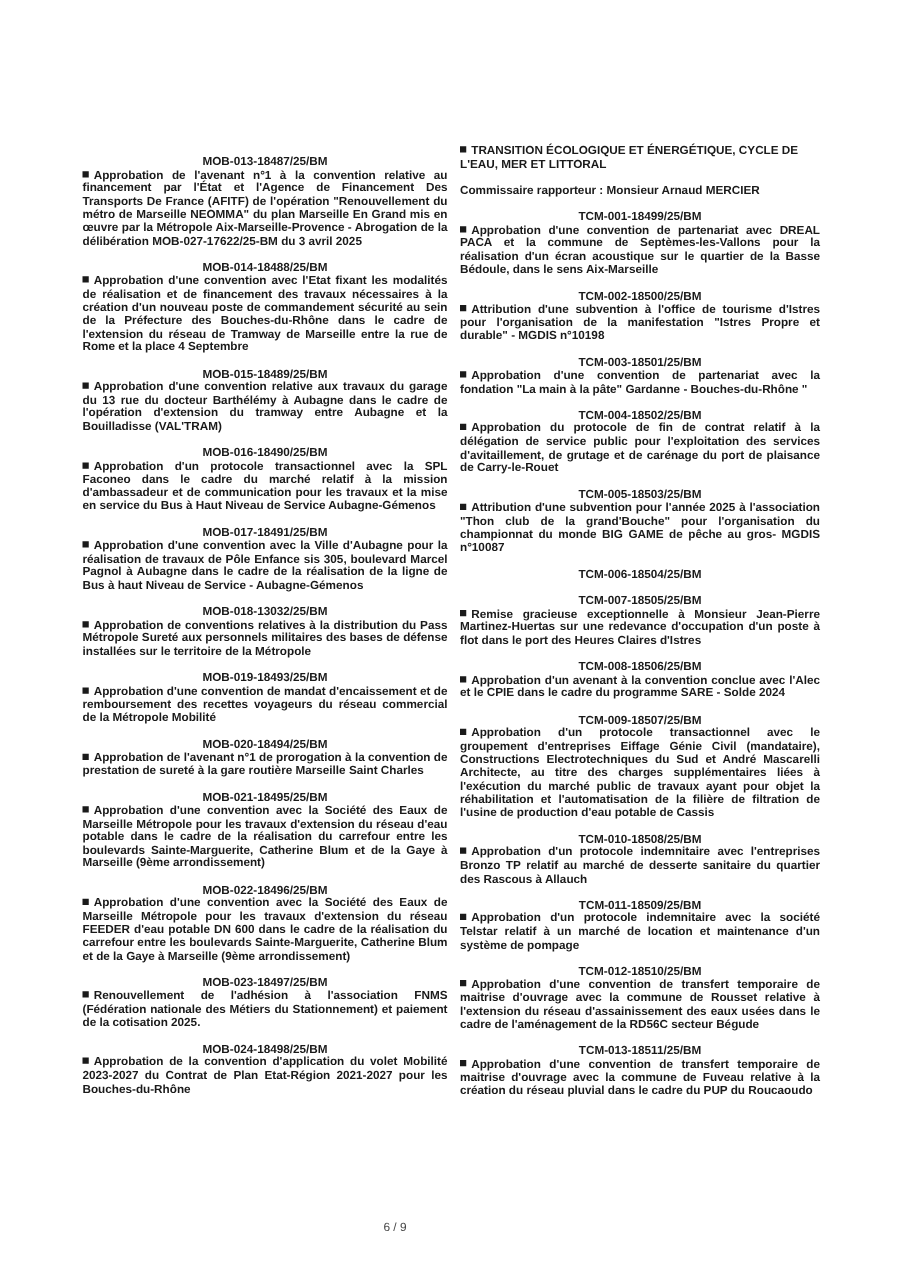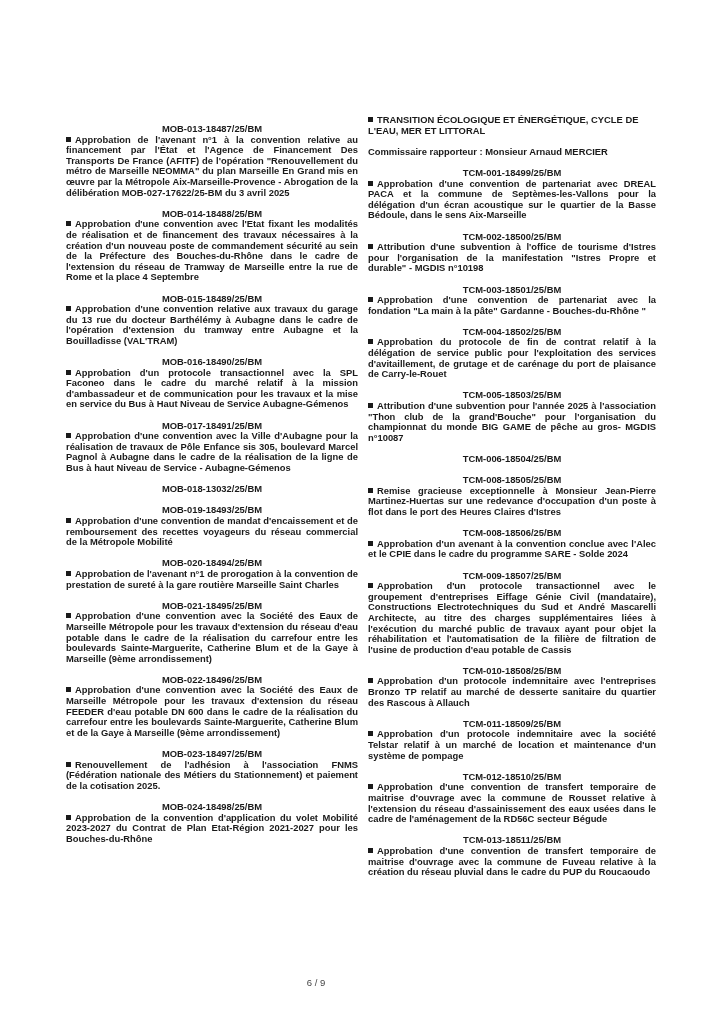--- a/index.html
+++ b/index.html
@@ -37,20 +37,21 @@
     <div class="item">
         <span class="item-code">MOB-016-18490/25/BM</span>
         <span class="item-text"><span class="bullet"></span><span>Approbation d'un protocole transactionnel avec la SPL Faconeo dans le cadre du marché relatif à la mission d'ambassadeur et de communication pour les travaux et la mise en service du Bus à Haut Niveau de Service Aubagne-Gémenos</span></span>
       </div>
     <div class="item">
         <span class="item-code">MOB-017-18491/25/BM</span>
         <span class="item-text"><span class="bullet"></span><span>Approbation d'une convention avec la Ville d'Aubagne pour la réalisation de travaux de Pôle Enfance sis 305, boulevard Marcel Pagnol à Aubagne dans le cadre de la réalisation de la ligne de Bus à haut Niveau de Service - Aubagne-Gémenos</span></span>
       </div>
     <div class="item">
         <span class="item-code">MOB-018-13032/25/BM</span>
+        <span class="item-text"><span class="bullet"></span><span>Approbation de conventions relatives à la distribution du Pass Métropole Sureté aux personnels militaires des bases de défense installées sur le territoire de la Métropole</span></span>
       </div>
     <div class="item">
         <span class="item-code">MOB-019-18493/25/BM</span>
         <span class="item-text"><span class="bullet"></span><span>Approbation d'une convention de mandat d'encaissement et de remboursement des recettes voyageurs du réseau commercial de la Métropole Mobilité</span></span>
       </div>
     <div class="item">
         <span class="item-code">MOB-020-18494/25/BM</span>
         <span class="item-text"><span class="bullet"></span><span>Approbation de l'avenant n°1 de prorogation à la convention de prestation de sureté à la gare routière Marseille Saint Charles</span></span>
       </div>
     <div class="item">
@@ -69,21 +70,21 @@
         <span class="item-code">MOB-024-18498/25/BM</span>
         <span class="item-text"><span class="bullet"></span><span>Approbation de la convention d'application du volet Mobilité 2023-2027 du Contrat de Plan Etat-Région 2021-2027 pour les Bouches-du-Rhône</span></span>
       </div>
   </div>
 
   <div class="col col-right">
     <div class="section-title"><span class="bullet"></span><span>TRANSITION ÉCOLOGIQUE ET ÉNERGÉTIQUE, CYCLE DE L'EAU, MER ET LITTORAL</span></div>
     <div class="rapporteur">Commissaire rapporteur : Monsieur Arnaud MERCIER</div>
     <div class="item">
         <span class="item-code">TCM-001-18499/25/BM</span>
-        <span class="item-text"><span class="bullet"></span><span>Approbation d'une convention de partenariat avec DREAL PACA et la commune de Septèmes-les-Vallons pour la délégation d'un écran acoustique sur le quartier de la Basse Bédoule, dans le sens Aix-Marseille</span></span>
+        <span class="item-text"><span class="bullet"></span><span>Approbation d'une convention de partenariat avec DREAL PACA et la commune de Septèmes-les-Vallons pour la réalisation d'un écran acoustique sur le quartier de la Basse Bédoule, dans le sens Aix-Marseille</span></span>
       </div>
     <div class="item">
         <span class="item-code">TCM-002-18500/25/BM</span>
         <span class="item-text"><span class="bullet"></span><span>Attribution d'une subvention à l'office de tourisme d'Istres pour l'organisation de la manifestation "Istres Propre et durable" - MGDIS n°10198</span></span>
       </div>
     <div class="item">
         <span class="item-code">TCM-003-18501/25/BM</span>
         <span class="item-text"><span class="bullet"></span><span>Approbation d'une convention de partenariat avec la fondation "La main à la pâte" Gardanne - Bouches-du-Rhône "</span></span>
       </div>
     <div class="item">
@@ -91,21 +92,21 @@
         <span class="item-text"><span class="bullet"></span><span>Approbation du protocole de fin de contrat relatif à la délégation de service public pour l'exploitation des services d'avitaillement, de grutage et de carénage du port de plaisance de Carry-le-Rouet</span></span>
       </div>
     <div class="item">
         <span class="item-code">TCM-005-18503/25/BM</span>
         <span class="item-text"><span class="bullet"></span><span>Attribution d'une subvention pour l'année 2025 à l'association "Thon club de la grand'Bouche" pour l'organisation du championnat du monde BIG GAME de pêche au gros- MGDIS n°10087</span></span>
       </div>
     <div class="item">
         <span class="item-code">TCM-006-18504/25/BM</span>
       </div>
     <div class="item">
-        <span class="item-code">TCM-008-18505/25/BM</span>
+        <span class="item-code">TCM-007-18505/25/BM</span>
         <span class="item-text"><span class="bullet"></span><span>Remise gracieuse exceptionnelle à Monsieur Jean-Pierre Martinez-Huertas sur une redevance d'occupation d'un poste à flot dans le port des Heures Claires d'Istres</span></span>
       </div>
     <div class="item">
         <span class="item-code">TCM-008-18506/25/BM</span>
         <span class="item-text"><span class="bullet"></span><span>Approbation d'un avenant à la convention conclue avec l'Alec et le CPIE dans le cadre du programme SARE - Solde 2024</span></span>
       </div>
     <div class="item">
         <span class="item-code">TCM-009-18507/25/BM</span>
         <span class="item-text"><span class="bullet"></span><span>Approbation d'un protocole transactionnel avec le groupement d'entreprises Eiffage Génie Civil (mandataire), Constructions Electrotechniques du Sud et André Mascarelli Architecte, au titre des charges supplémentaires liées à l'exécution du marché public de travaux ayant pour objet la réhabilitation et l'automatisation de la filière de filtration de l'usine de production d'eau potable de Cassis</span></span>
       </div>

